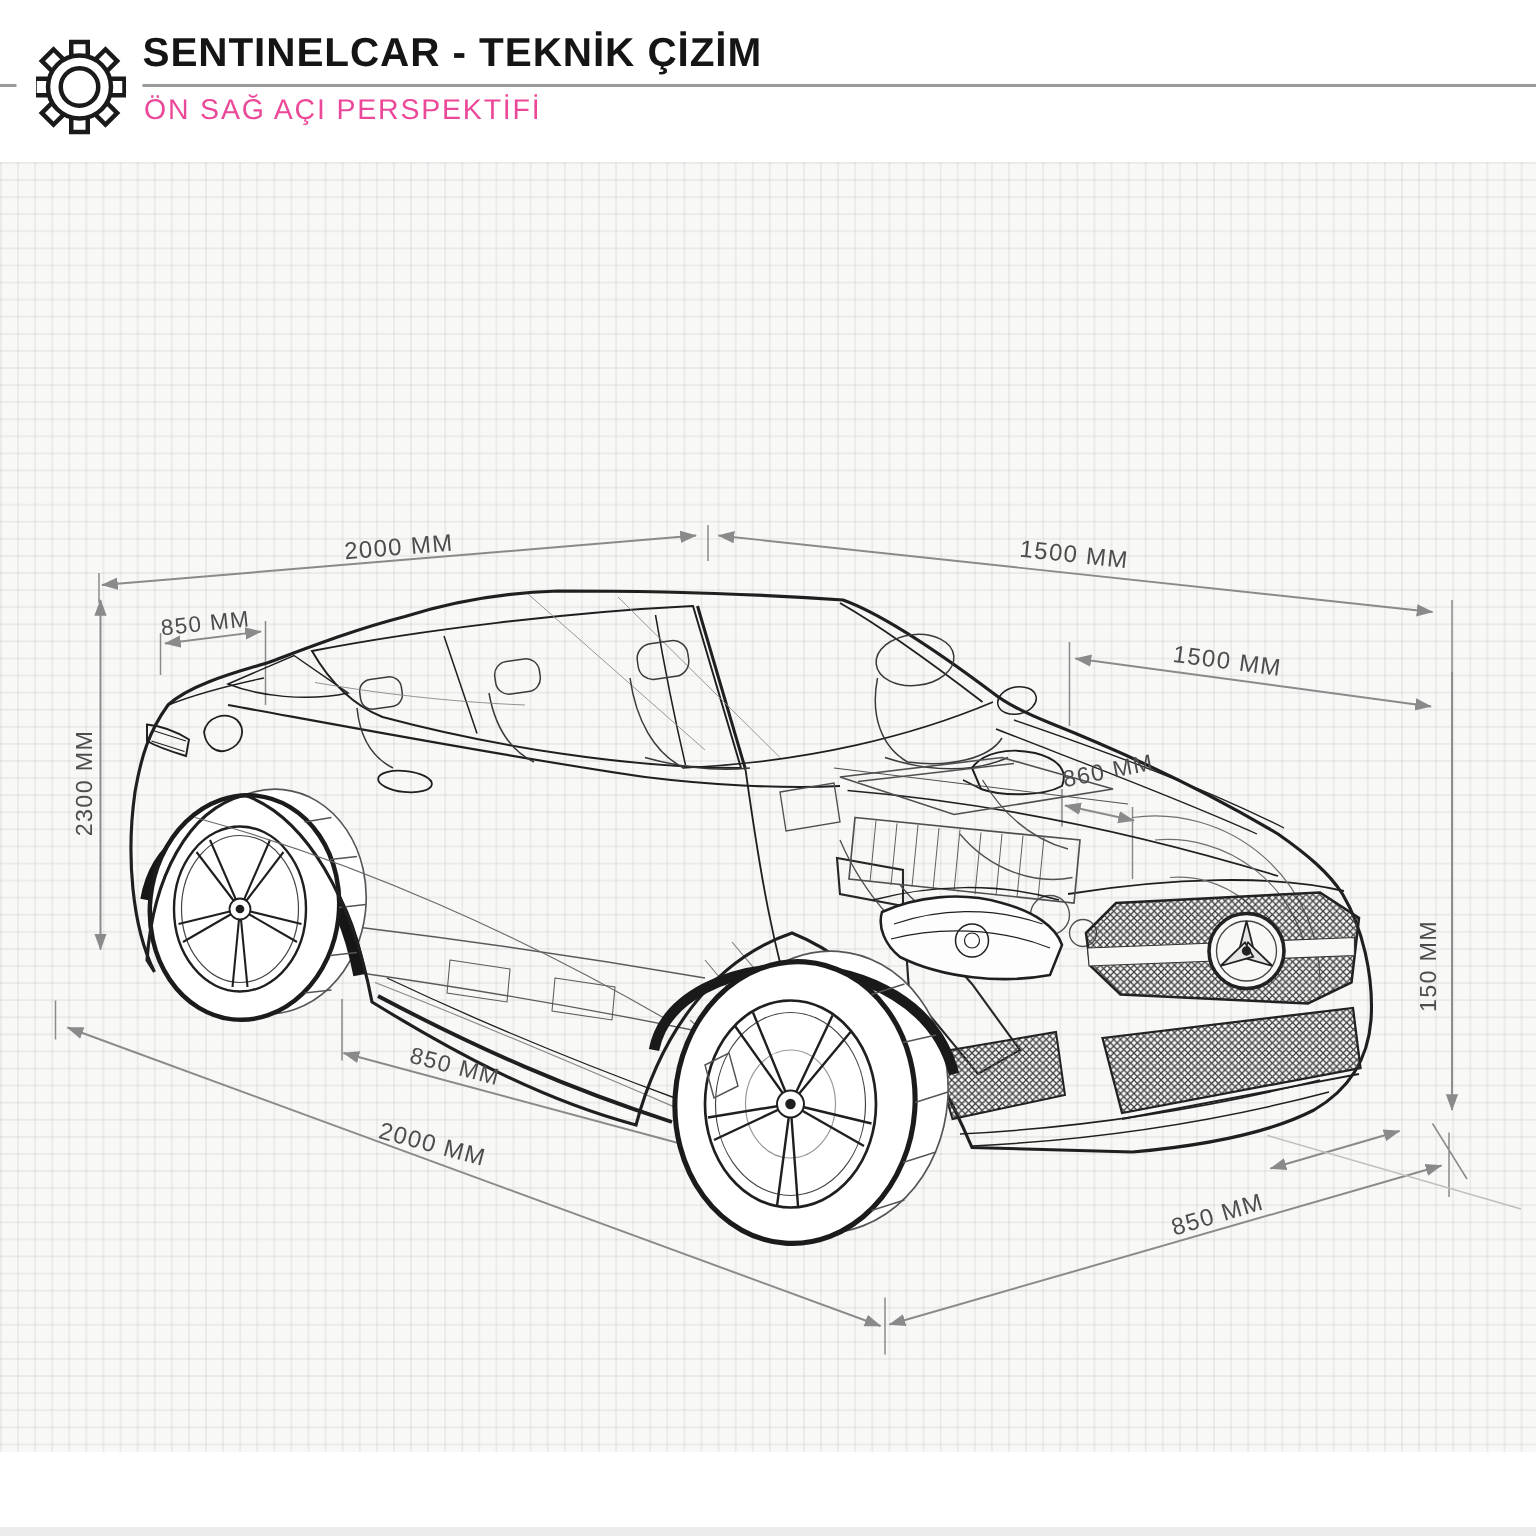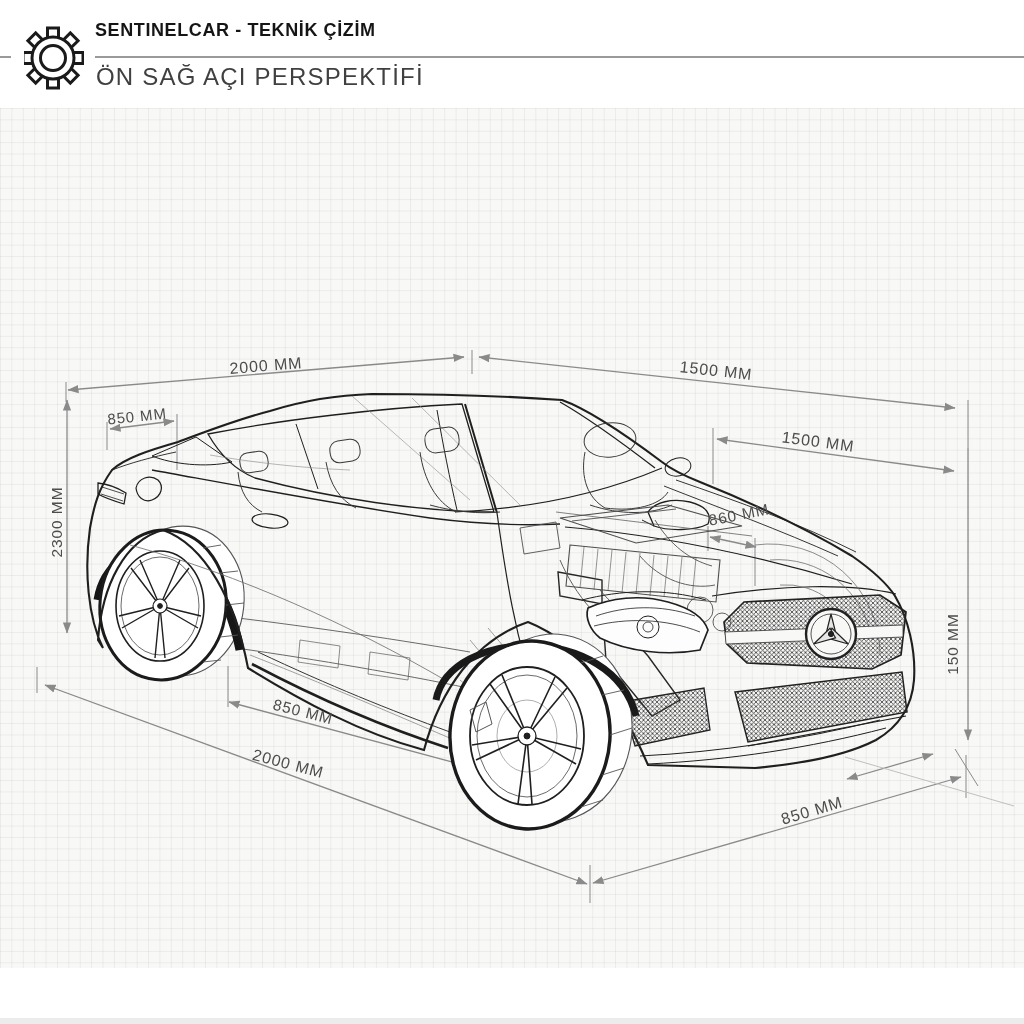--- a/index.html
+++ b/index.html
@@ -2,24 +2,24 @@
 <html><head>
 <meta charset="utf-8">
 <style>
   html,body{margin:0;padding:0;}
   body{width:1024px;height:1024px;background:#ffffff;font-family:"Liberation Sans",sans-serif;overflow:hidden;}
   .page{position:relative;width:1024px;height:1024px;background:#ffffff;}
 
   
   .header{position:absolute;left:0;top:0;width:1024px;height:108px;background:#ffffff;z-index:5;}
   .gear{position:absolute;left:24px;top:24px;width:60px;height:66px;}
-  .title{position:absolute;left:95px;top:20px;font-size:18px;font-weight:700;color:#151515;letter-spacing:.6px;white-space:nowrap;}
+  .title{position:absolute;left:95px;top:20px;font-size:27px;font-weight:700;color:#151515;letter-spacing:.6px;white-space:nowrap;}
   .divider{position:absolute;left:95px;top:56px;width:929px;height:2px;background:#9a9a9a;}
   .divider-stub{position:absolute;left:0;top:56px;width:11px;height:2px;background:#9a9a9a;}
-  .subtitle{position:absolute;left:96px;top:63px;font-size:24px;font-weight:400;color:#404040;letter-spacing:1.2px;white-space:nowrap;}
+  .subtitle{position:absolute;left:96px;top:63px;font-size:19px;font-weight:400;color:#ec4899;letter-spacing:1.2px;white-space:nowrap;}
 
   
   .drawing-area{position:absolute;left:0;top:108px;width:1024px;height:860px;
     background-color:#f8f8f7;
     background-image:
       linear-gradient(to right, rgba(120,120,120,.10) 1px, transparent 1px),
       linear-gradient(to bottom, rgba(120,120,120,.10) 1px, transparent 1px);
     background-size:11.4px 11.4px;}
   .bottom-strip{position:absolute;left:0;top:968px;width:1024px;height:56px;background:#ffffff;}
   .bottom-edge{position:absolute;left:0;top:1018px;width:1024px;height:6px;background:#ececec;}

